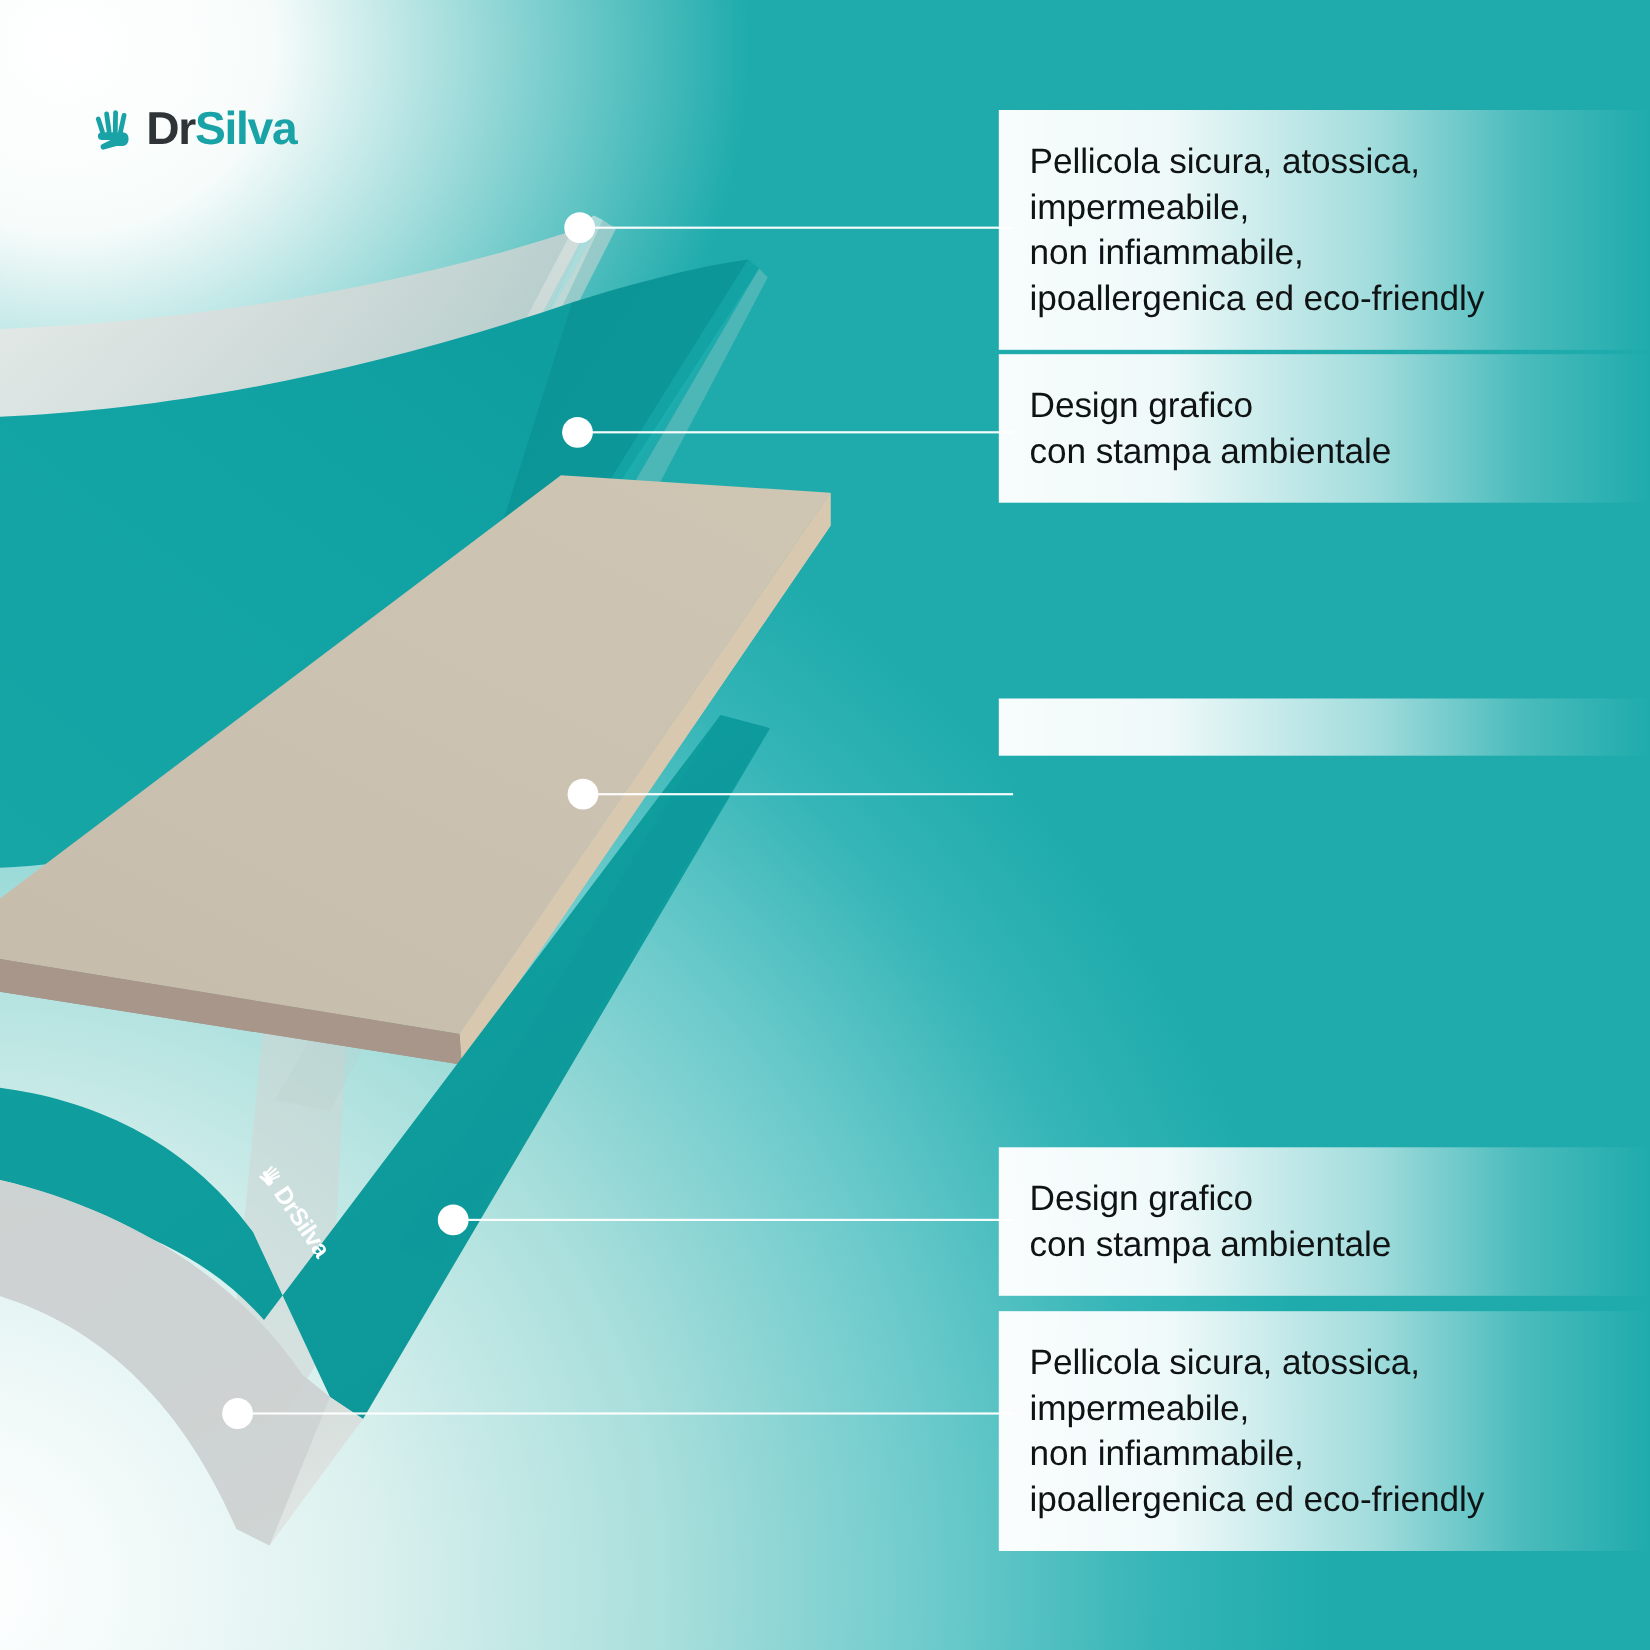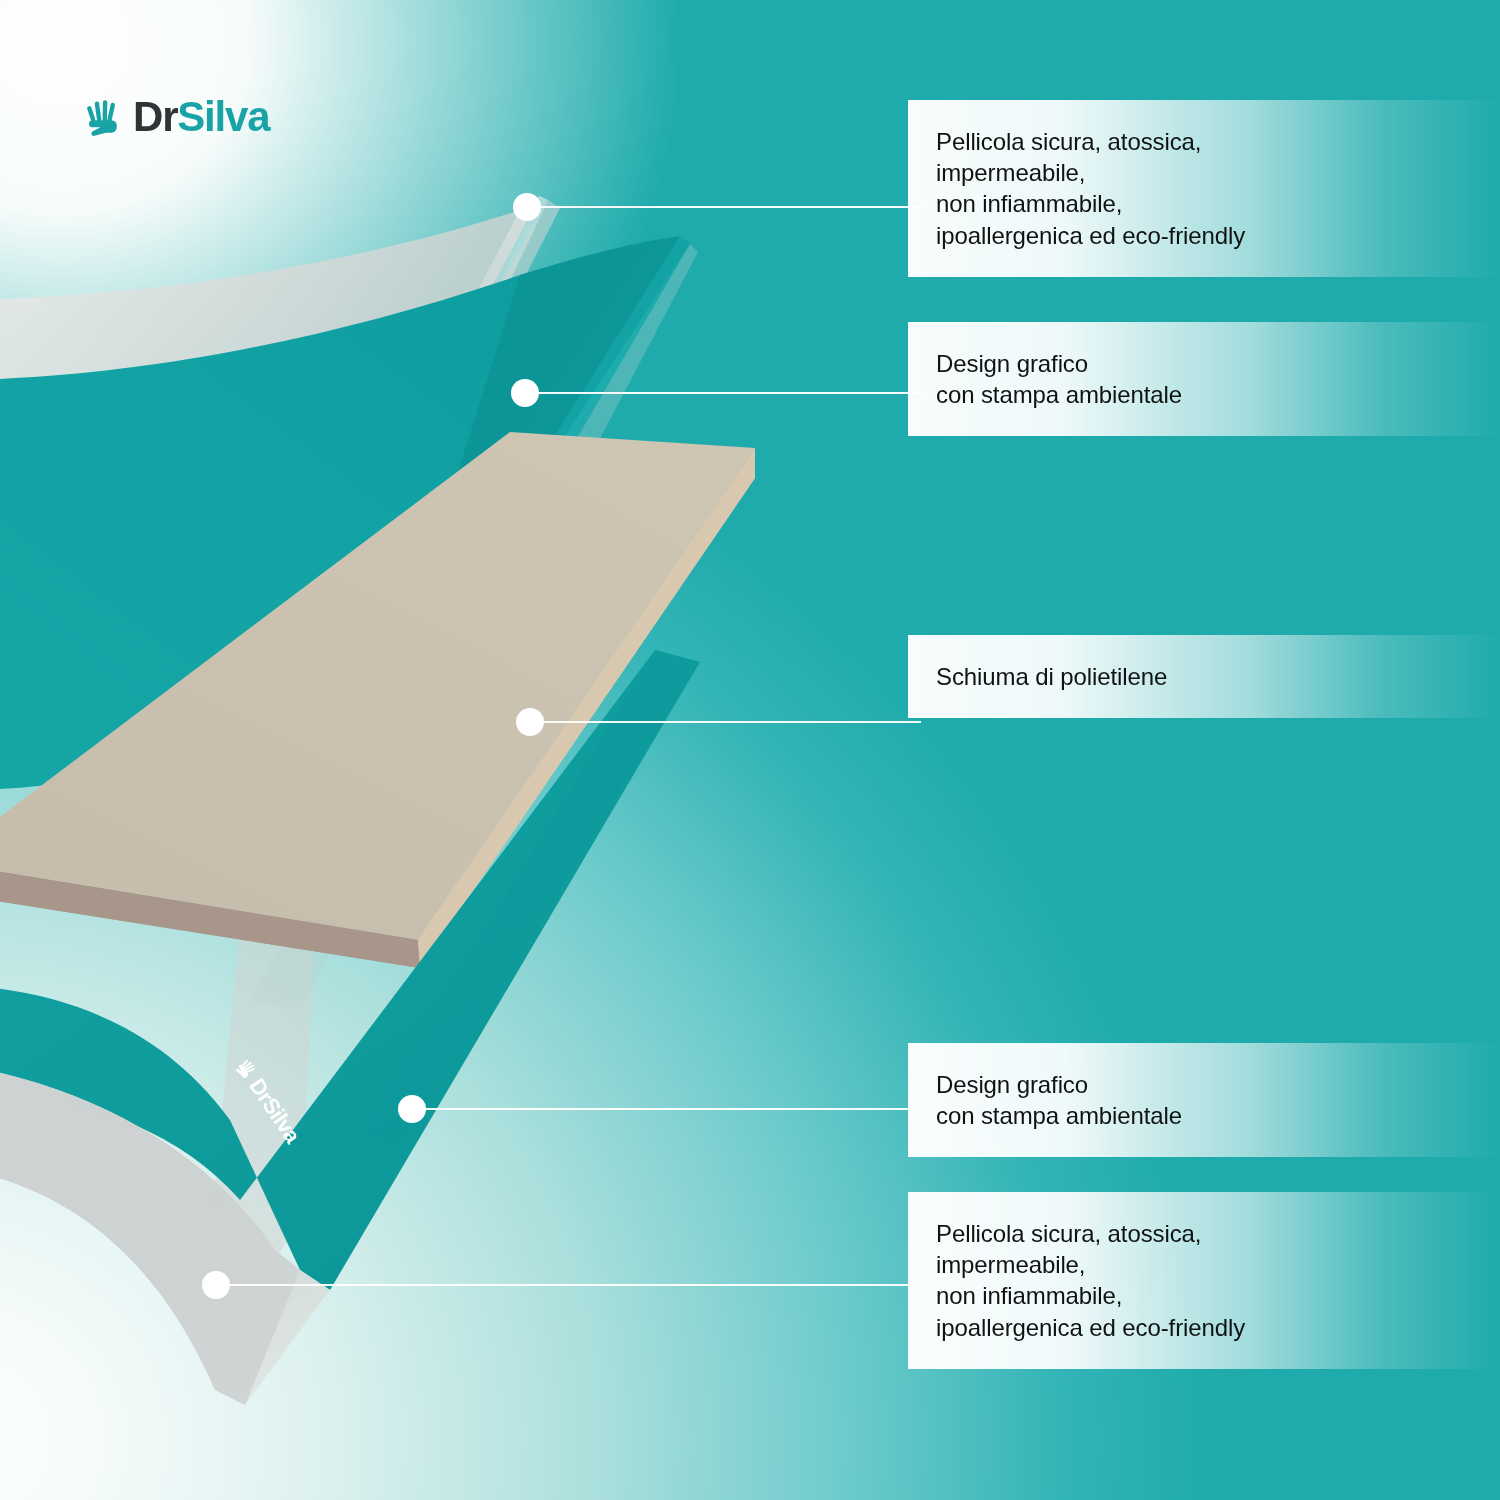--- a/index.html
+++ b/index.html
@@ -42,21 +42,21 @@
   
   .label {
     position:absolute;
     left:908px;
     padding:26px 0 26px 28px;
     background:linear-gradient(90deg, rgba(255,255,255,0.97) 0%, rgba(255,255,255,0.93) 26%, rgba(255,255,255,0.58) 58%, rgba(255,255,255,0.20) 80%, rgba(255,255,255,0) 100%);
     width:592px;
   }
   .label p {
     color:#101314;
-    font-size:24px;
+    font-size:32px;
     line-height:1.30;
     letter-spacing:-0.1px;
     white-space:nowrap;
   }
 
   
   .brand {
     position:absolute; left:84px; top:96px;
     display:flex; align-items:center; gap:9px;
   }
@@ -214,21 +214,20 @@
     <p>non infiammabile,</p>
     <p>ipoallergenica ed eco-friendly</p>
   </div>
 
   <div class="label" style="top:322px;">
     <p>Design grafico</p>
     <p>con stampa ambientale</p>
   </div>
 
   <div class="label" style="top:635px;">
-    <p>Schiuma di polietilene</p>
   </div>
 
   <div class="label" style="top:1043px;">
     <p>Design grafico</p>
     <p>con stampa ambientale</p>
   </div>
 
   <div class="label" style="top:1192px;">
     <p>Pellicola sicura, atossica,</p>
     <p>impermeabile,</p>

